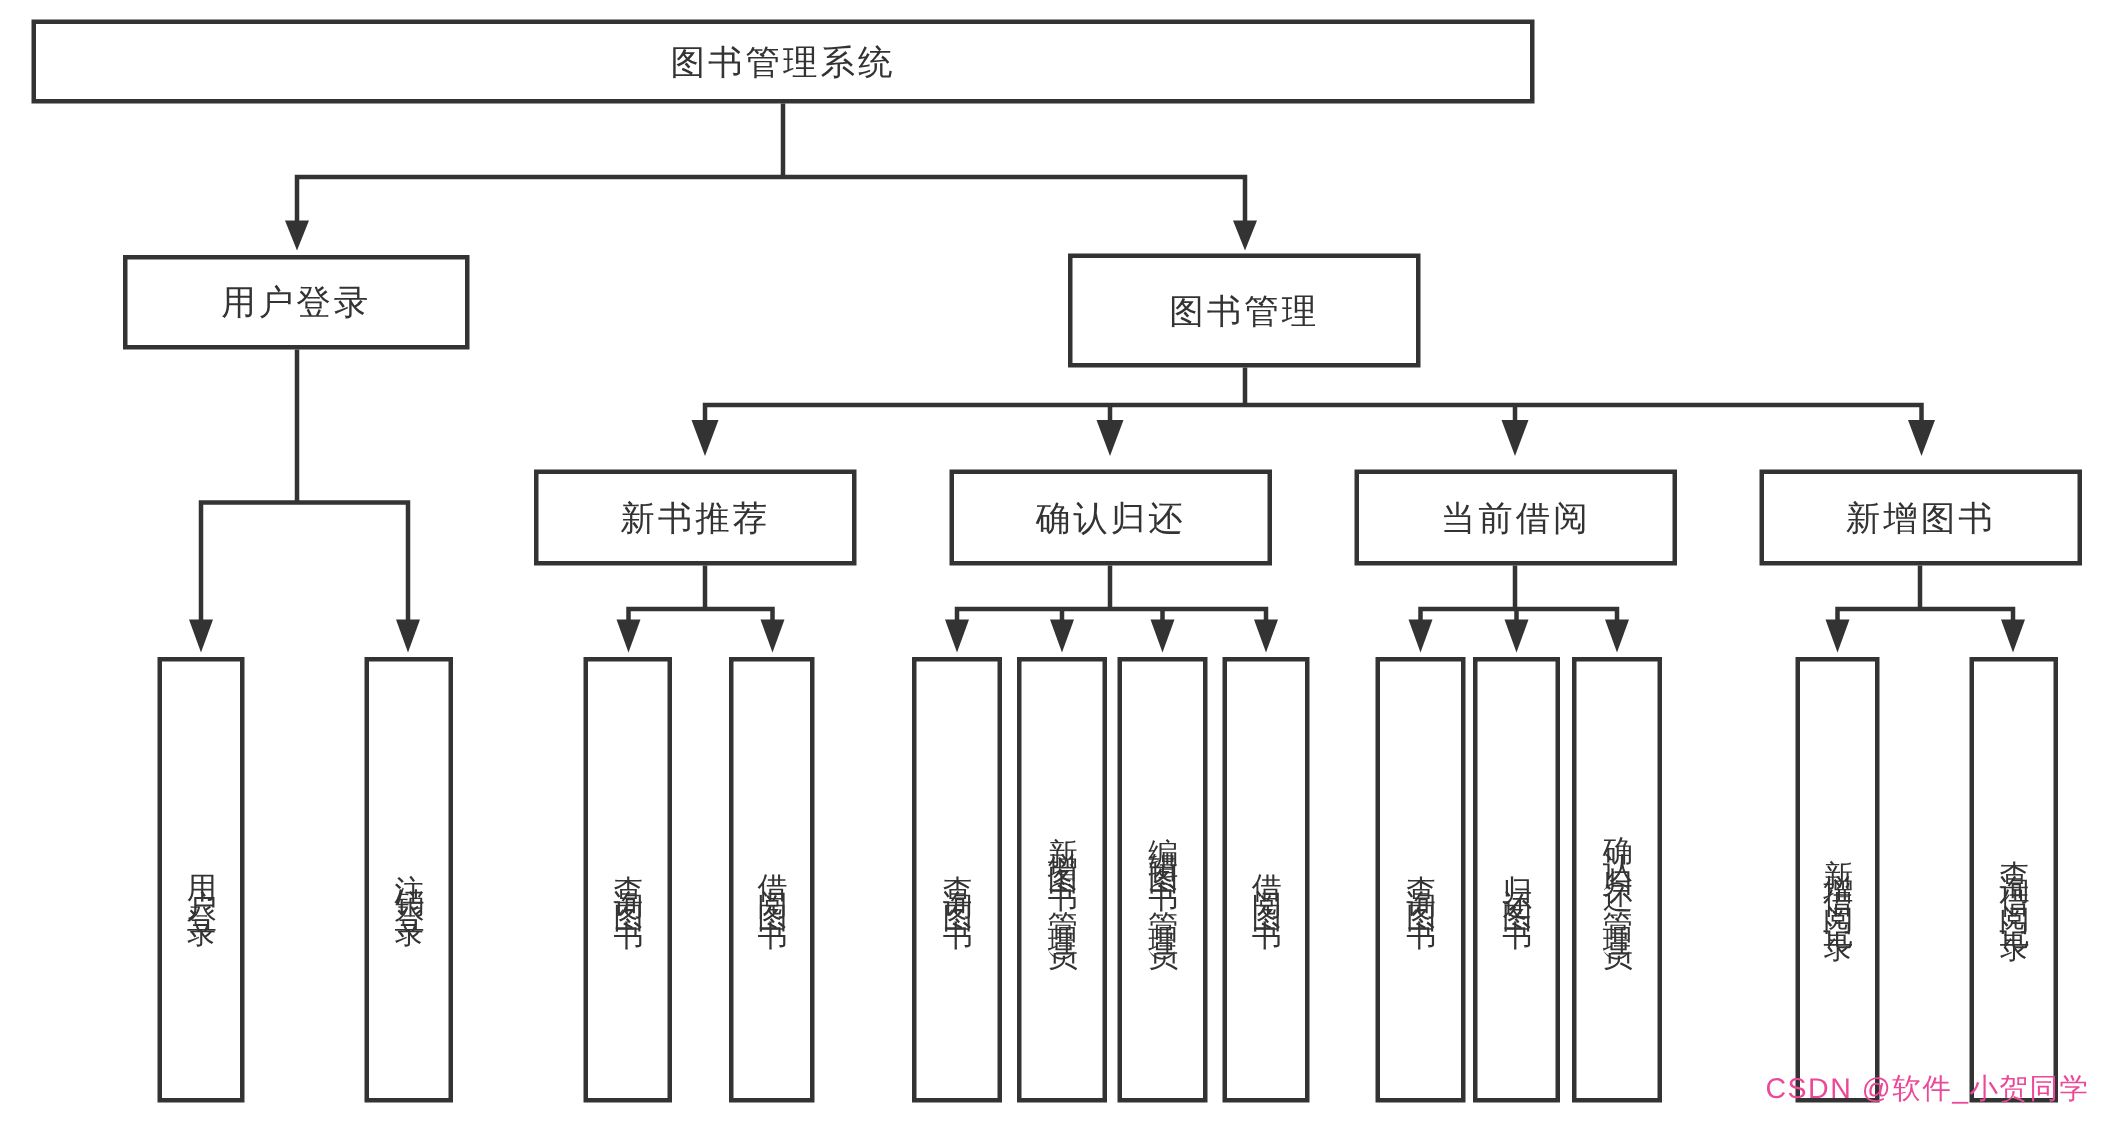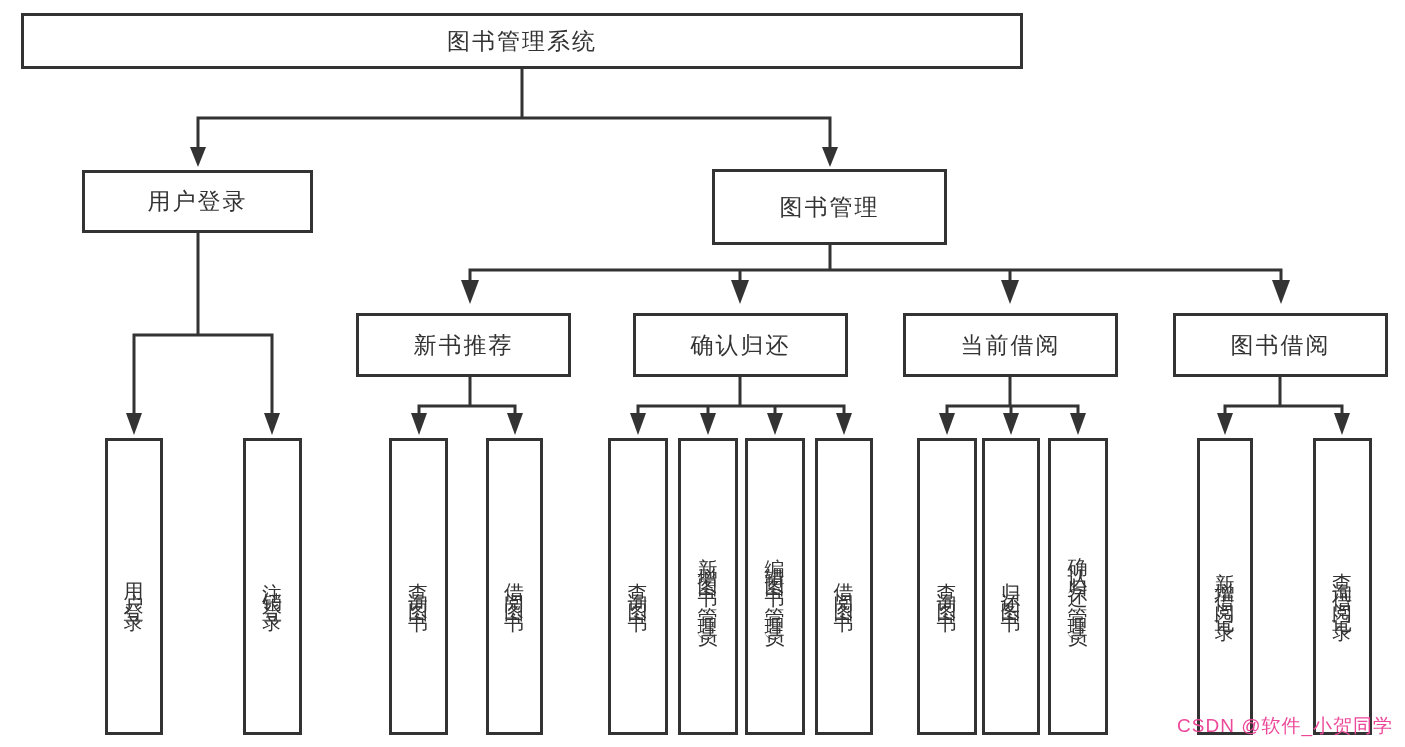--- a/index.html
+++ b/index.html
@@ -132,21 +132,21 @@
   </svg>
 
   <div class="box" style="left:21px; top:13px; width:1002px; height:56px;">图书管理系统</div>
 
   <div class="box" style="left:82px; top:170px; width:231px; height:63px;">用户登录</div>
   <div class="box" style="left:712px; top:169px; width:235px; height:76px;">图书管理</div>
 
   <div class="box" style="left:356px; top:313px; width:215px; height:64px;">新书推荐</div>
   <div class="box" style="left:633px; top:313px; width:215px; height:64px;">确认归还</div>
   <div class="box" style="left:903px; top:313px; width:215px; height:64px;">当前借阅</div>
-  <div class="box" style="left:1173px; top:313px; width:215px; height:64px;">图书借阅</div>
+  <div class="box" style="left:1173px; top:313px; width:215px; height:64px;">新增图书</div>
 
   <div class="vbox" style="left:105px; width:58px;">用户登录</div>
   <div class="vbox" style="left:243px; width:59px;">注销登录</div>
 
   <div class="vbox" style="left:389px; width:59px;">查询图书</div>
   <div class="vbox" style="left:486px; width:57px;">借阅图书</div>
 
   <div class="vbox" style="left:608px; width:60px;">查询图书</div>
   <div class="vbox" style="left:678px; width:60px;">新增图书（管理员）</div>
   <div class="vbox" style="left:745px; width:60px;">编辑图书（管理员）</div>

